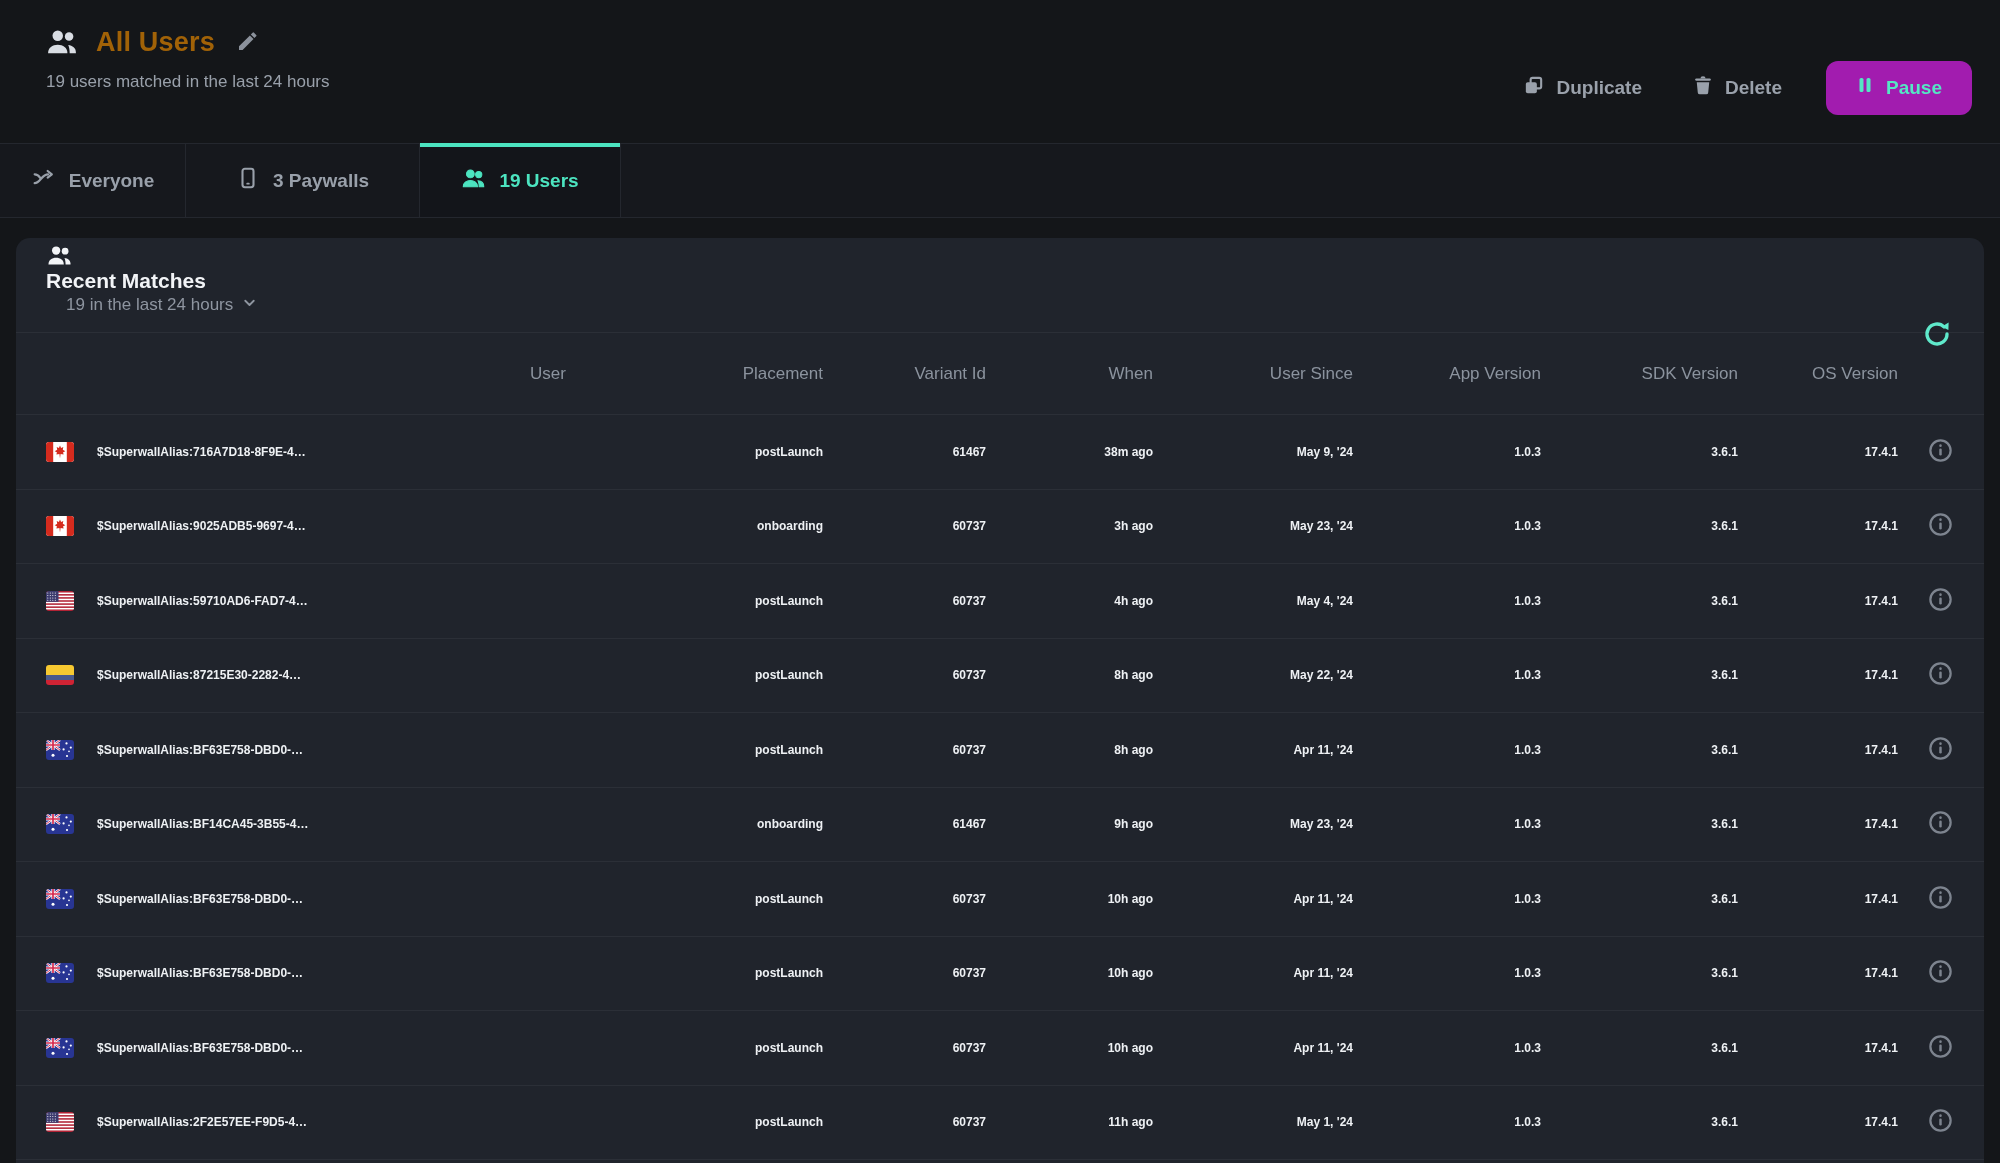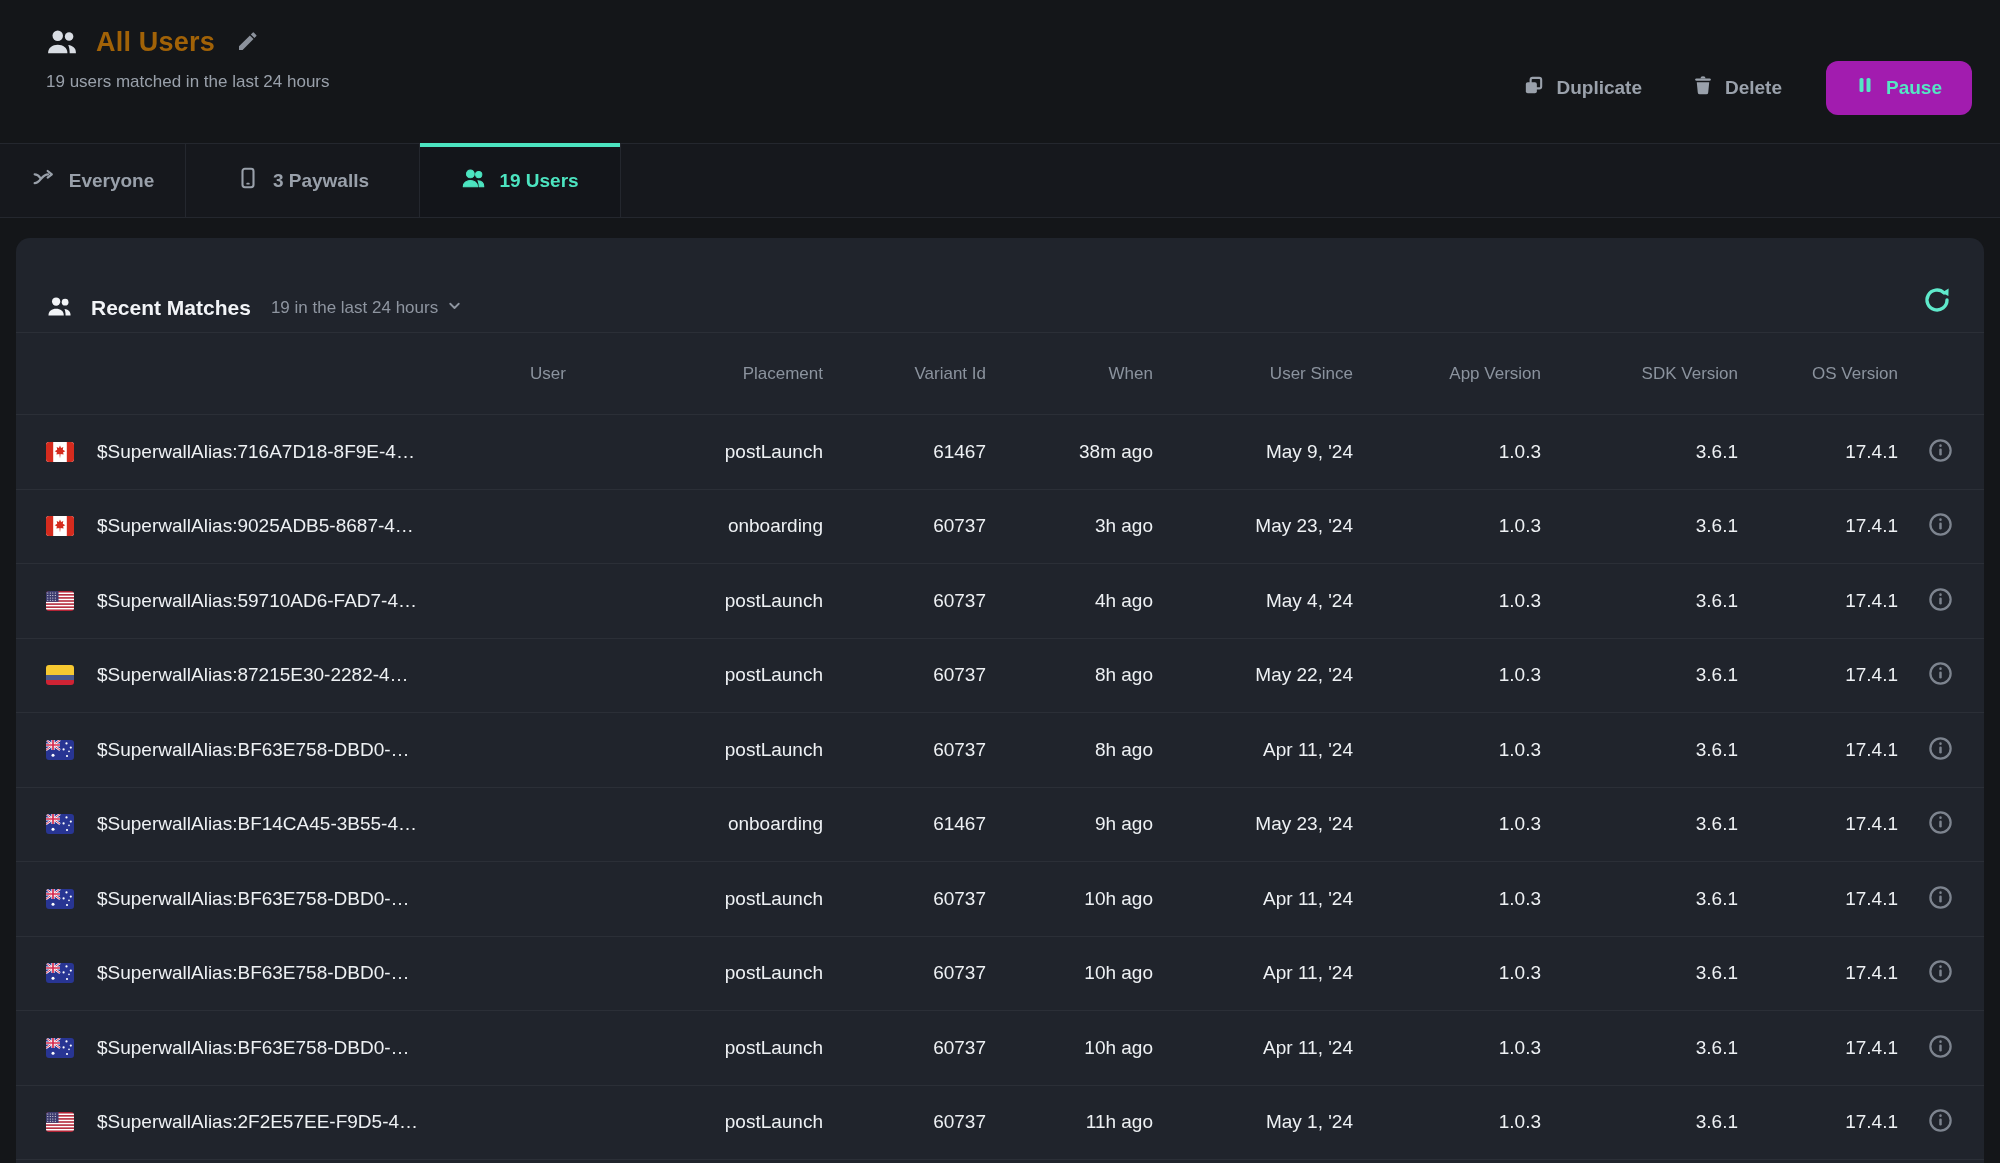--- a/index.html
+++ b/index.html
@@ -38,33 +38,33 @@
   .tab:nth-child(1){ width:186px; } .tab:nth-child(2){ width:234px; }
   .tab:nth-child(3){ width:201px; } .tab:nth-child(4){ width:218px; }
   .tab svg { stroke:#99a0aa; }
   .tab.active { color:#4ce4c0; background:#13151a; }
   .tab.active svg { stroke:#4ce4c0; }
   .tab.active::before { content:""; position:absolute; left:0; right:0; top:-1px; height:4px;
     background:#4ce4c0; }
 
   
   .panel { margin:20px 16px 0 16px; background:#20242c; border-radius:14px; height:950px; overflow:hidden; }
-  .panel-header { height:95px; display:flex; align-items:flex-end; padding:12px 30px;
-    border-bottom:1px solid #2b2f37; }
+  .panel-header { height:95px; display:flex; align-items:flex-start; padding:4px 30px;
+    border-bottom:1px solid #2b2f37;flex-direction:column; }
   .panel-title-icon { width:28px; height:28px; margin-right:17px; display:flex; align-items:center; }
   .panel-title { font-size:21px; font-weight:700; color:#f2f4f7; margin:0; }
   .panel-sub { display:flex; align-items:center; gap:8px; margin-left:14px; background:none; border:none;
     color:#8e95a0; font-size:17px; font-weight:500; cursor:pointer; font-family:inherit; }
   .refresh-btn { margin-left:auto; background:none; border:none; padding:2px; cursor:pointer; display:flex; }
 
   
   .grid-row { display:grid; grid-template-columns:520px 257px 163px 167px 200px 188px 197px 160px 1fr;
     align-items:center; padding:0 30px;text-align:right; }
   .thead { height:82px; border-bottom:1px solid #2b2f37; color:#8b939e; font-size:17px; font-weight:500; }
-  .tr { height:74.5px; border-bottom:1px solid #2b2f37; font-size:19px; font-weight:400; color:#eef1f4;
+  .tr { height:74.5px; border-bottom:1px solid #2b2f37; font-size:12px; font-weight:700; color:#eef1f4;
     cursor:pointer; }
   .td-user { display:flex; align-items:center; gap:23px; overflow:hidden; white-space:nowrap; }
   .flag { width:28px; height:20px; border-radius:3px; overflow:hidden; flex:0 0 28px; display:flex; }
   .flag svg { width:28px; height:20px; display:block; }
   .td-info { display:flex; justify-content:flex-end; }
   .info-btn { background:none; border:none; padding:0; cursor:pointer; display:flex; }
 </style>
 </head>
 <body>
 
@@ -235,21 +235,21 @@
   <div class="grid-row tr">
     <div class="td-user">
       <span class="flag">
                 <svg viewBox="0 0 28 20">
                   <rect width="28" height="20" fill="#fff"></rect>
       <rect width="7.2" height="20" fill="#d52b1e"></rect>
                   <rect x="20.8" width="7.2" height="20" fill="#d52b1e"></rect>
       <path fill="#d52b1e" d="M14 3.5l1.1 2.5 2.2-.9-.5 2.6 2.5 1.5-2.2 1.1.5 2.3-3-.7-.6 4.6-.6-4.6-3 .7.5-2.3-2.2-1.1 2.5-1.5-.5-2.6 2.2.9z"></path>
                 </svg>
               </span>
-      <span>$SuperwallAlias:9025ADB5-8687-4…</span>
+      <span>$SuperwallAlias:9025ADB5-9697-4…</span>
     </div>
     <div>onboarding</div>
     <div>60737</div>
     <div>3h ago</div>
     <div>May 23, '24</div>
     <div>1.0.3</div>
     <div>3.6.1</div>
     <div>17.4.1</div>
     <div class="td-info">
       <button class="info-btn">

